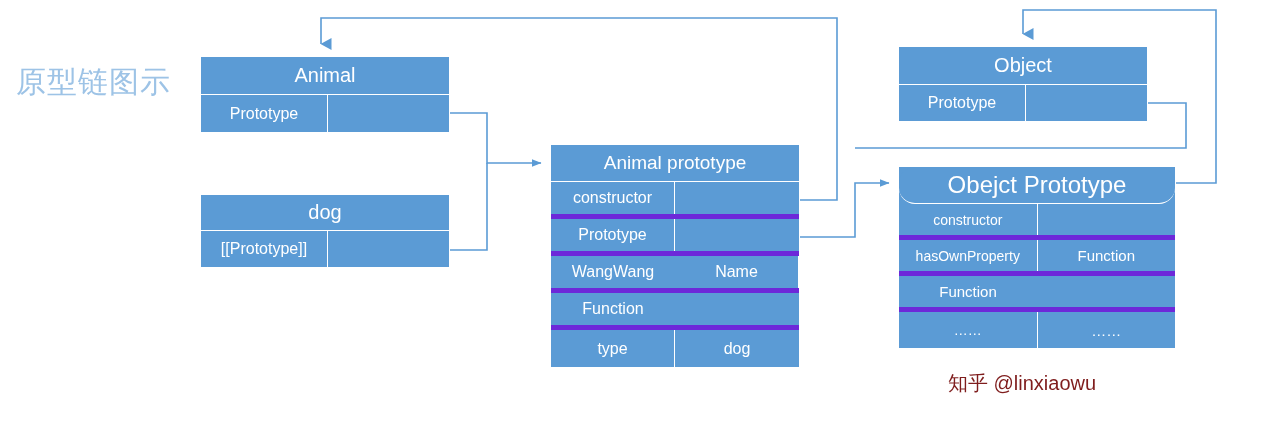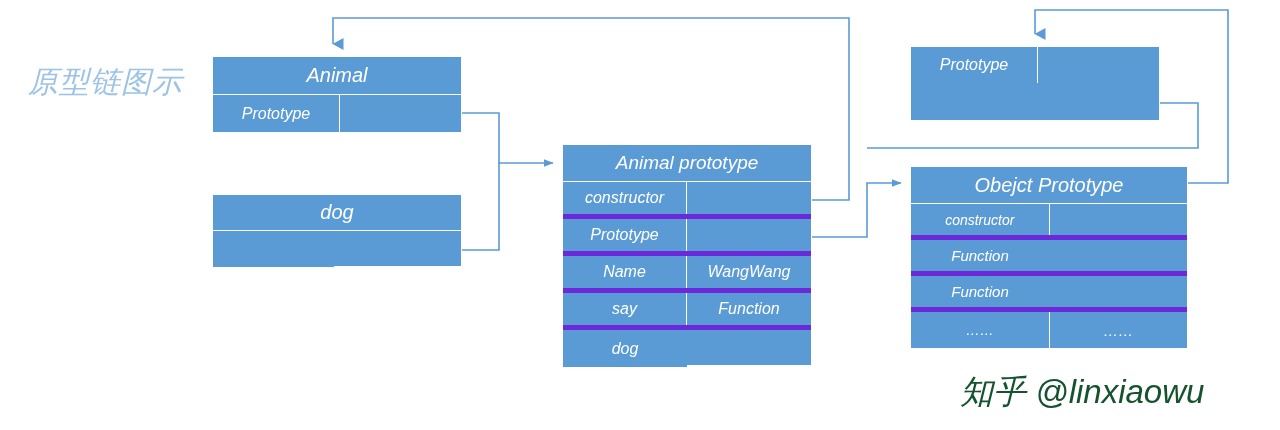--- a/index.html
+++ b/index.html
@@ -1,20 +1,20 @@
 <!DOCTYPE html>
 <html><head>
 <meta charset="utf-8">
 <style>
   html,body{margin:0;padding:0;}
   body{
     width:1280px;height:430px;background:#ffffff;position:relative;overflow:hidden;
     font-family:"Liberation Sans","DejaVu Sans",sans-serif;
   }
-  #stage{position:absolute;left:12px;top:0;width:1244px;height:430px;font-style:italic;}
+  #stage{position:absolute;left:0;top:0;width:1244px;height:430px;}
   #wires{position:absolute;left:0;top:0;width:1280px;height:430px;pointer-events:none;}
 
   .diagram-title{
     position:absolute;left:16px;top:62px;
     font-size:30px;color:#9dc3e6;letter-spacing:1px;white-space:nowrap;
   }
 
   .node{
     position:absolute;border:1px solid #ffffff;box-sizing:border-box;
     background:#5b9bd5;
@@ -54,28 +54,28 @@
   #node-animal-proto .c.k{width:124px;font-size:16px;}
   #node-animal-proto .c.v{width:124px;font-size:16px;}
 
   #node-object{left:898px;top:46px;width:250px;height:75px;}
   #node-object .hdr{height:38px;font-size:20px;}
   #node-object .row{height:36px;}
   #node-object .c.k{width:127px;font-size:16px;}
   #node-object .c.v{width:121px;}
 
   #node-object-proto{left:898px;top:166px;width:278px;height:181px;}
-  #node-object-proto .hdr{height:37px;font-size:20px;}
+  #node-object-proto .hdr{height:37px;font-size:24px;border-radius:16px;}
   #node-object-proto .row{height:36px;}
   #node-object-proto .c.k{width:139px;font-size:14px;}
   #node-object-proto .c.v{width:138px;font-size:15px;}
 
   .watermark{
     position:absolute;left:948px;top:370px;
-    font-size:33px;color:#14532d;white-space:nowrap;
+    font-size:20px;color:#7f1d1d;white-space:nowrap;
   }
 </style>
 </head>
 <body>
 
 <div id="stage">
 
   <div class="diagram-title">原型链图示</div>
 
   <svg id="wires" viewBox="0 0 1280 430" width="1280" height="430">
@@ -108,61 +108,64 @@
     <div class="hdr">Animal</div>
     <div class="row">
       <div class="c k">Prototype</div>
       <div class="c v"></div>
     </div>
   </div>
 
   <div class="node" id="node-dog">
     <div class="hdr">dog</div>
     <div class="row">
+      <div class="c k">[[Prototype]]</div>
       <div class="c v"></div>
     </div>
   </div>
 
   <div class="node" id="node-animal-proto">
     <div class="hdr">Animal prototype</div>
     <div class="row">
       <div class="c k">constructor</div>
       <div class="c v"></div>
     </div>
     <div class="row">
       <div class="c k">Prototype</div>
       <div class="c v"></div>
     </div>
     <div class="row">
+      <div class="c v">WangWang</div>
       <div class="c k">Name</div>
-      <div class="c v">WangWang</div>
     </div>
     <div class="row">
-      <div class="c k">say</div>
       <div class="c v">Function</div>
     </div>
     <div class="row">
+      <div class="c k">type</div>
       <div class="c v">dog</div>
     </div>
   </div>
 
   <div class="node" id="node-object">
+    <div class="hdr">Object</div>
     <div class="row">
       <div class="c k">Prototype</div>
       <div class="c v"></div>
     </div>
   </div>
 
   <div class="node" id="node-object-proto">
     <div class="hdr">Obejct Prototype</div>
     <div class="row">
       <div class="c k">constructor</div>
       <div class="c v"></div>
     </div>
     <div class="row">
+      <div class="c k">hasOwnProperty</div>
       <div class="c v">Function</div>
     </div>
     <div class="row">
       <div class="c v">Function</div>
     </div>
     <div class="row">
       <div class="c k">……</div>
       <div class="c v">……</div>
     </div>
   </div>

